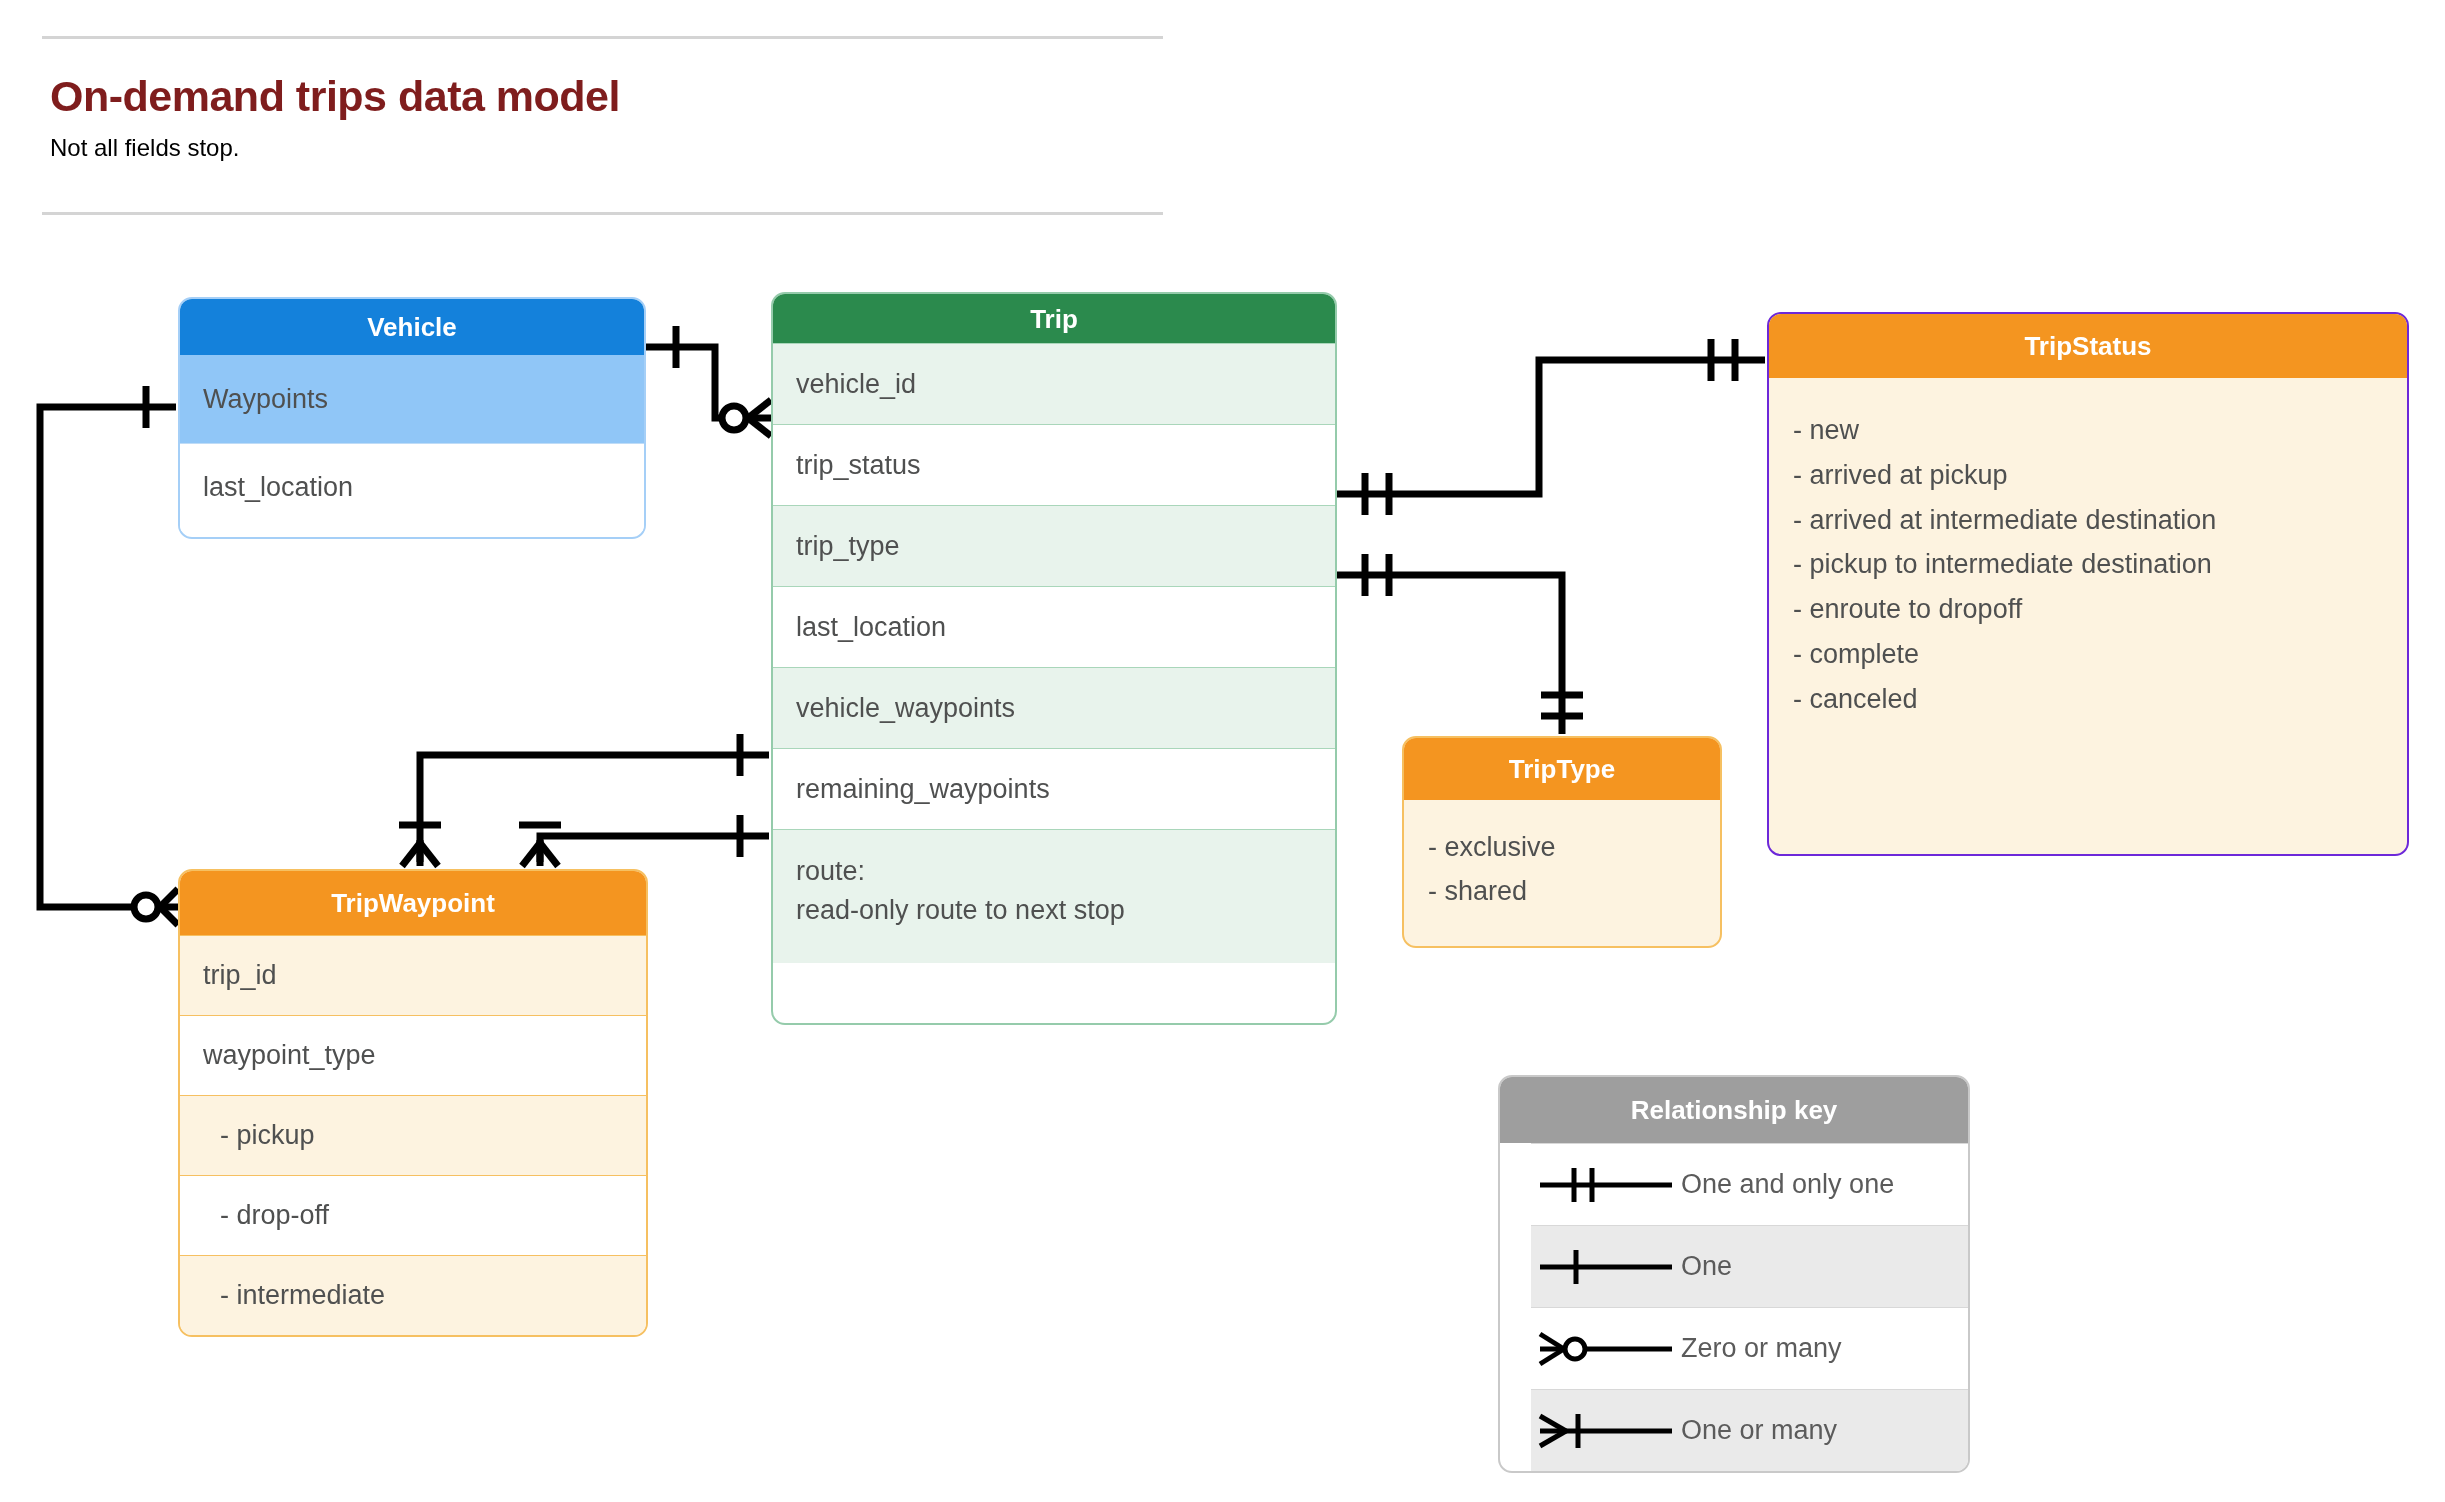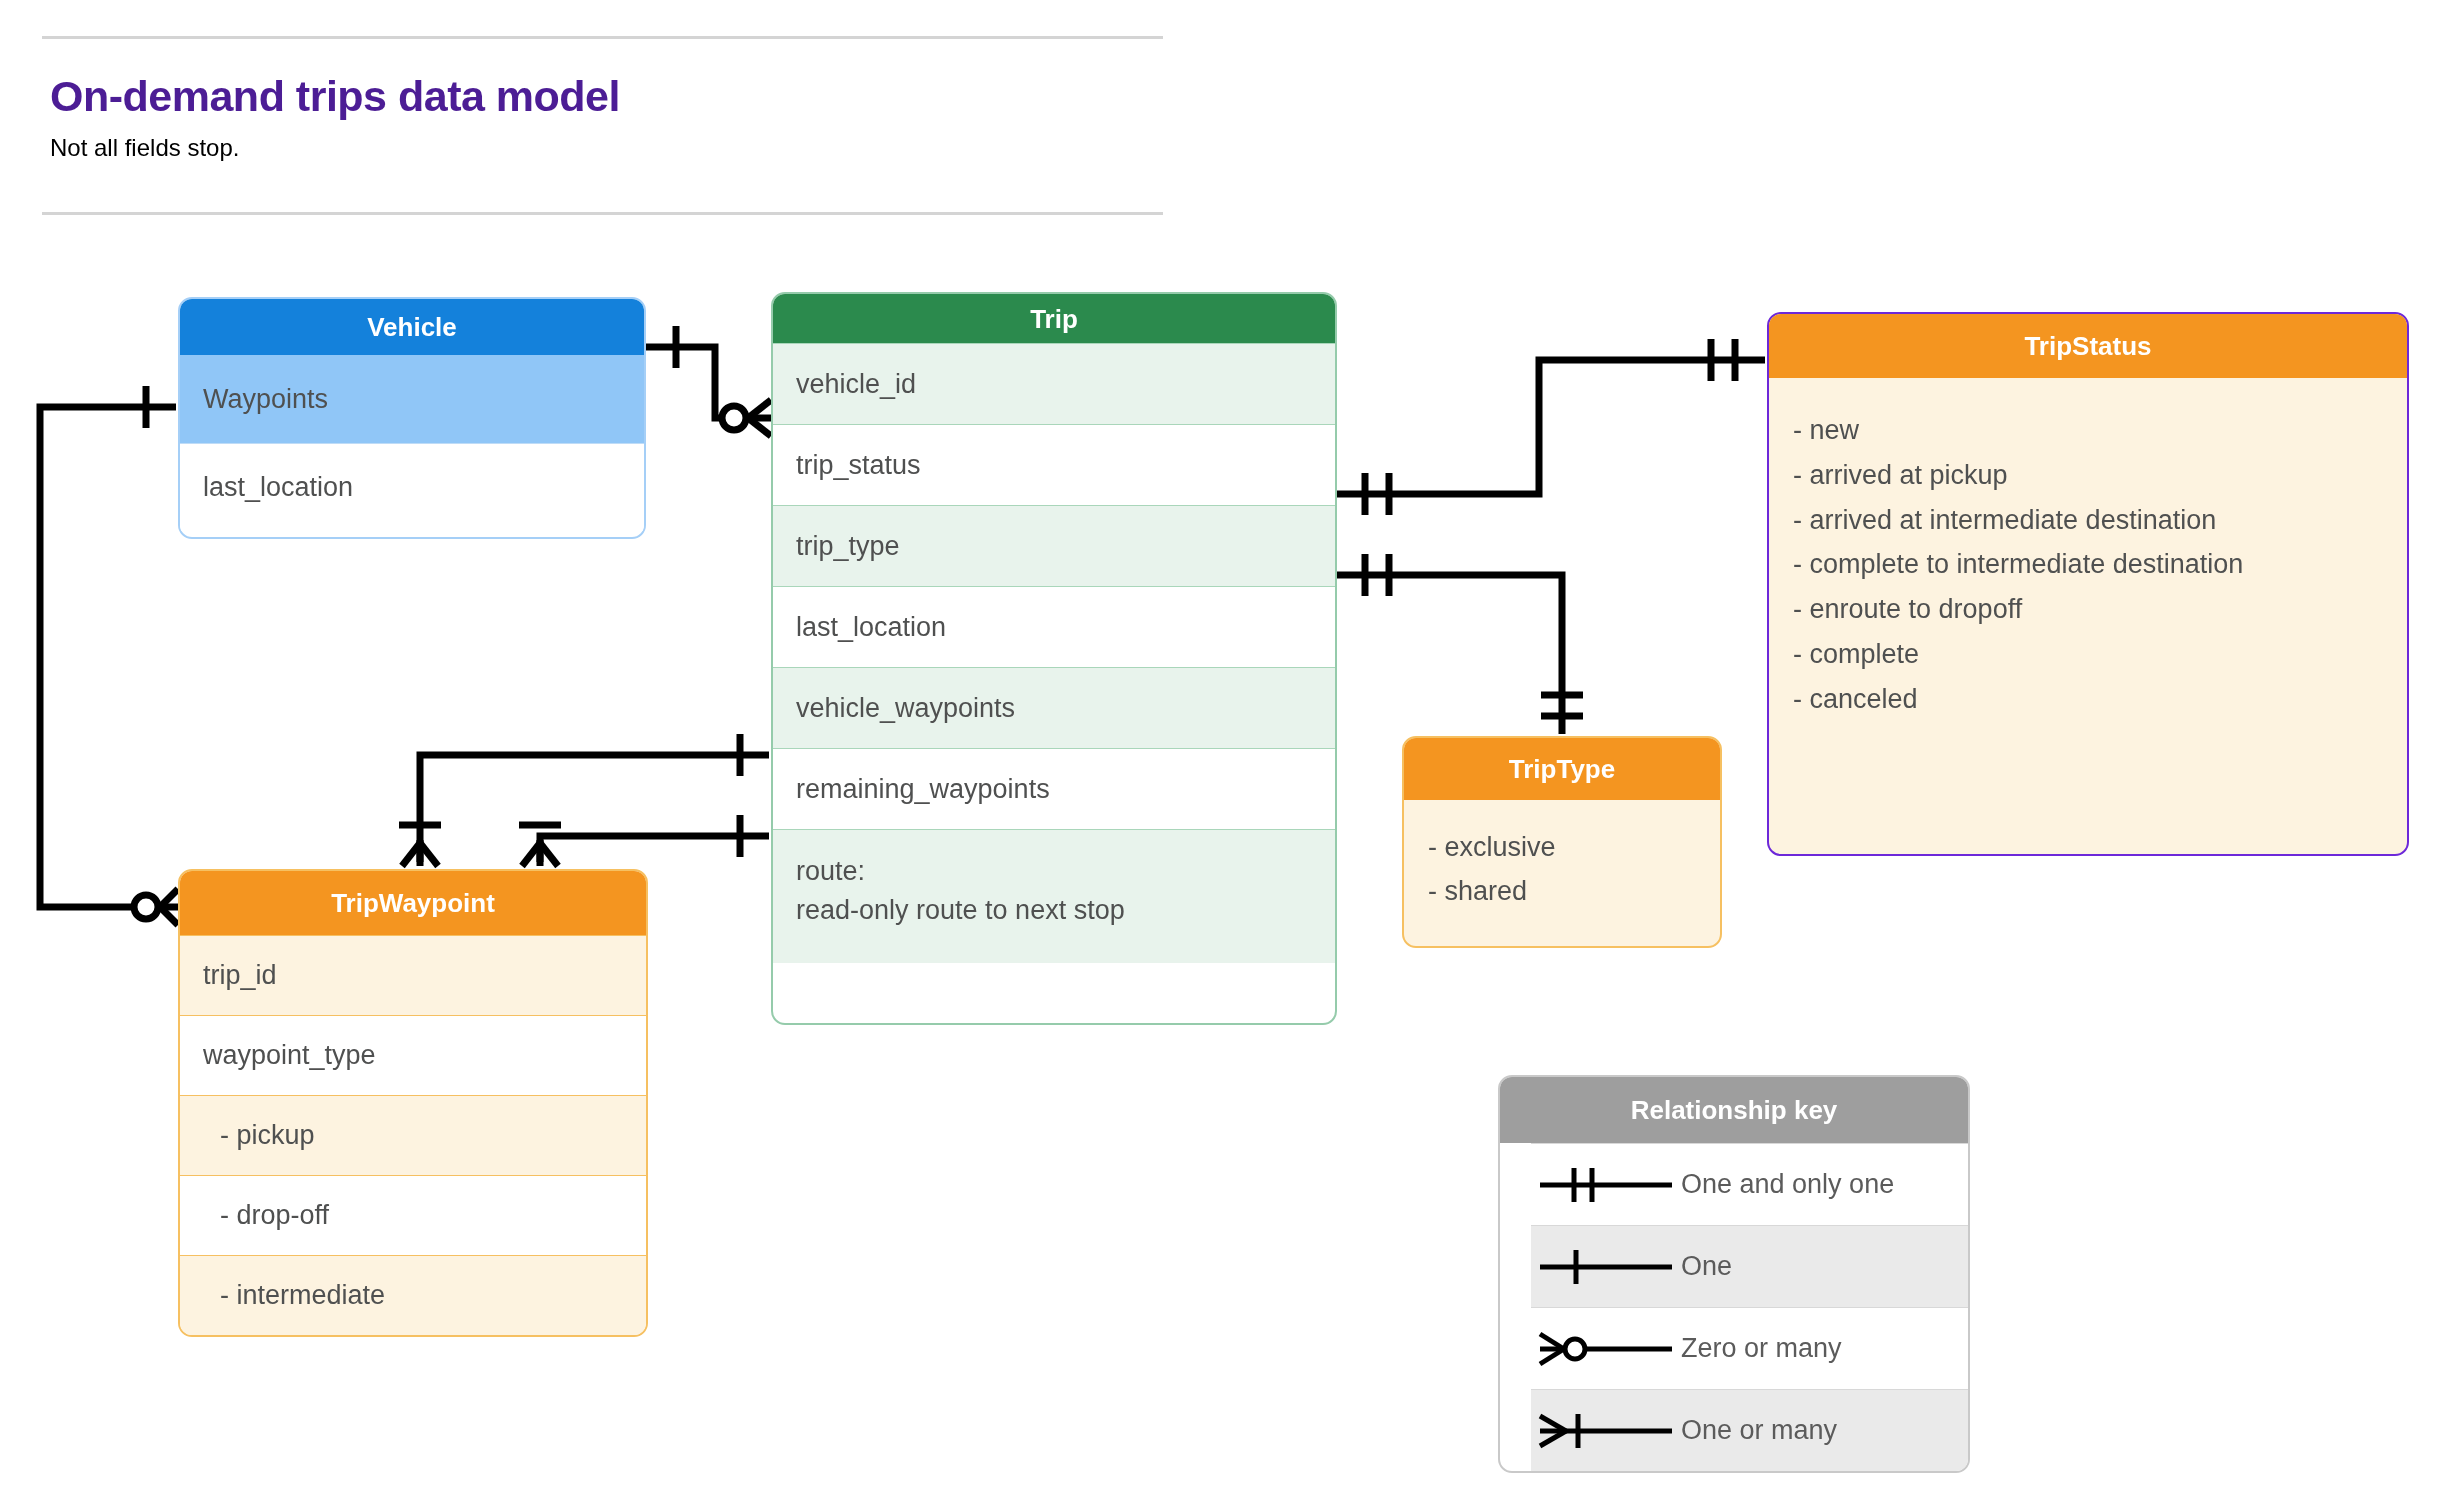--- a/index.html
+++ b/index.html
@@ -28,21 +28,21 @@
   }
   #rule-top   { left: 42px; top: 36px;  width: 1121px; }
   #rule-bot   { left: 42px; top: 212px; width: 1121px; }
 
   #doc-title {
     position: absolute;
     left: 50px;
     top: 72px;
     font-size: 43px;
     font-weight: 700;
-    color: #4c1d95;
+    color: #7f1d1d;
     letter-spacing: -0.5px;
     white-space: nowrap;
   }
   #doc-subtitle {
     position: absolute;
     left: 50px;
     top: 134px;
     font-size: 24px;
     font-weight: 400;
     color: #000000;
@@ -277,21 +277,21 @@
       <div>read-only route to next stop</div>
     </div>
   </div>
 
   <div class="entity" id="ent-tripstatus">
     <div class="etitle">TripStatus</div>
     <div class="listbody">
       <div class="li">- new</div>
       <div class="li">- arrived at pickup</div>
       <div class="li">- arrived at intermediate destination</div>
-      <div class="li">- complete to intermediate destination</div>
+      <div class="li">- pickup to intermediate destination</div>
       <div class="li">- enroute to dropoff</div>
       <div class="li">- complete</div>
       <div class="li">- canceled</div>
     </div>
   </div>
 
   <div class="entity" id="ent-triptype">
     <div class="etitle">TripType</div>
     <div class="listbody">
       <div class="li">- exclusive</div>

